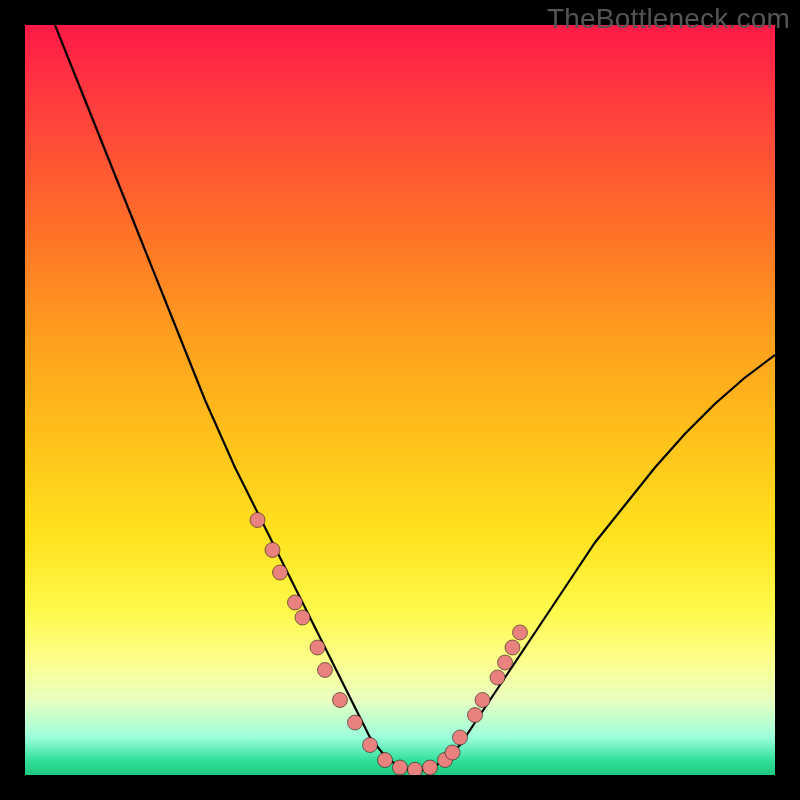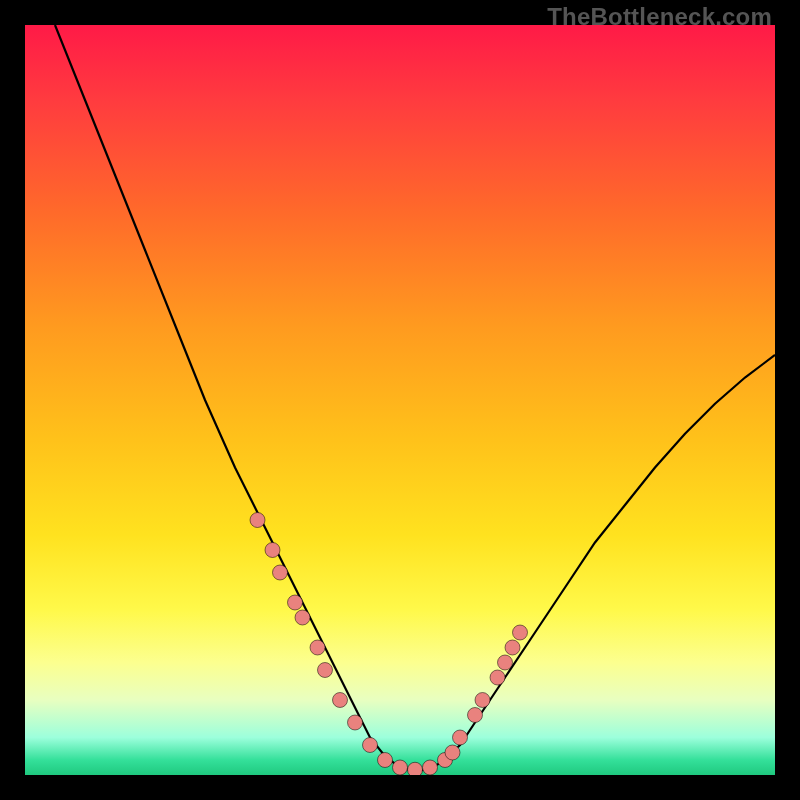--- a/index.html
+++ b/index.html
@@ -38,24 +38,24 @@
       #fff94a 78%,
       #fcff8f 85%,
       #e8ffc0 90%,
       #9cffdc 95%,
       #34e09a 98%,
       #1fc97f 100%);
   }
   .watermark {
     position: absolute;
     top: 3px;
-    right: 28px;
+    right: 10px;
     color: #555;
-    font-size: 24px;
-    font-weight: 700;
+    font-size: 28px;
+    font-weight: 400;
     font-family: Arial, Helvetica, sans-serif;
     letter-spacing: 0.2px;
   }
   svg.curve {
     position: absolute;
     left: 0; top: 0;
     width: 750px; height: 750px;
   }
 </style>
 </head>

